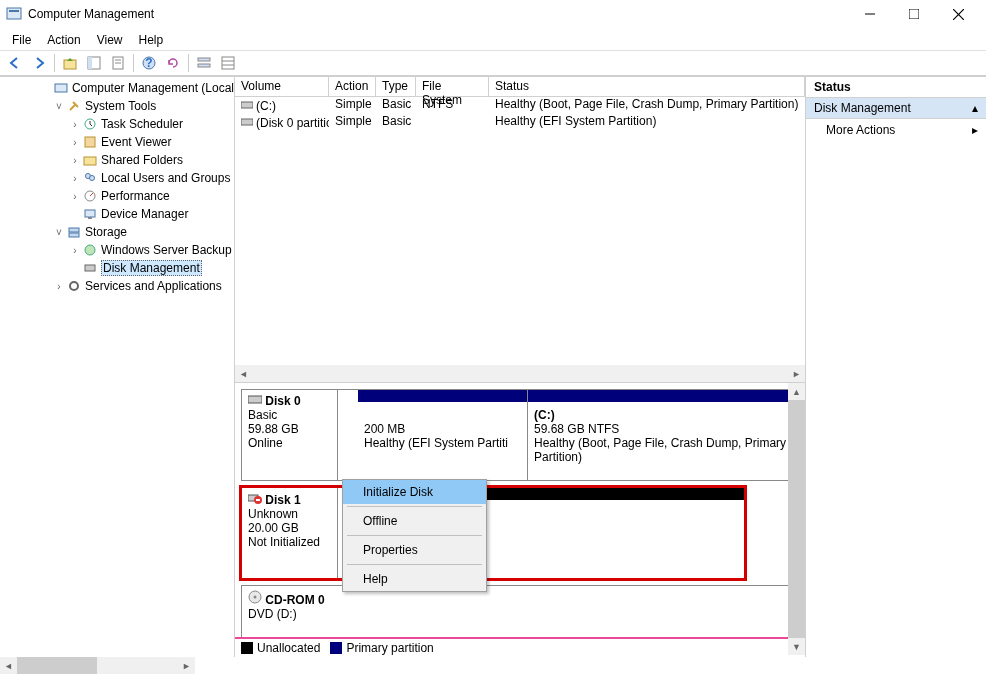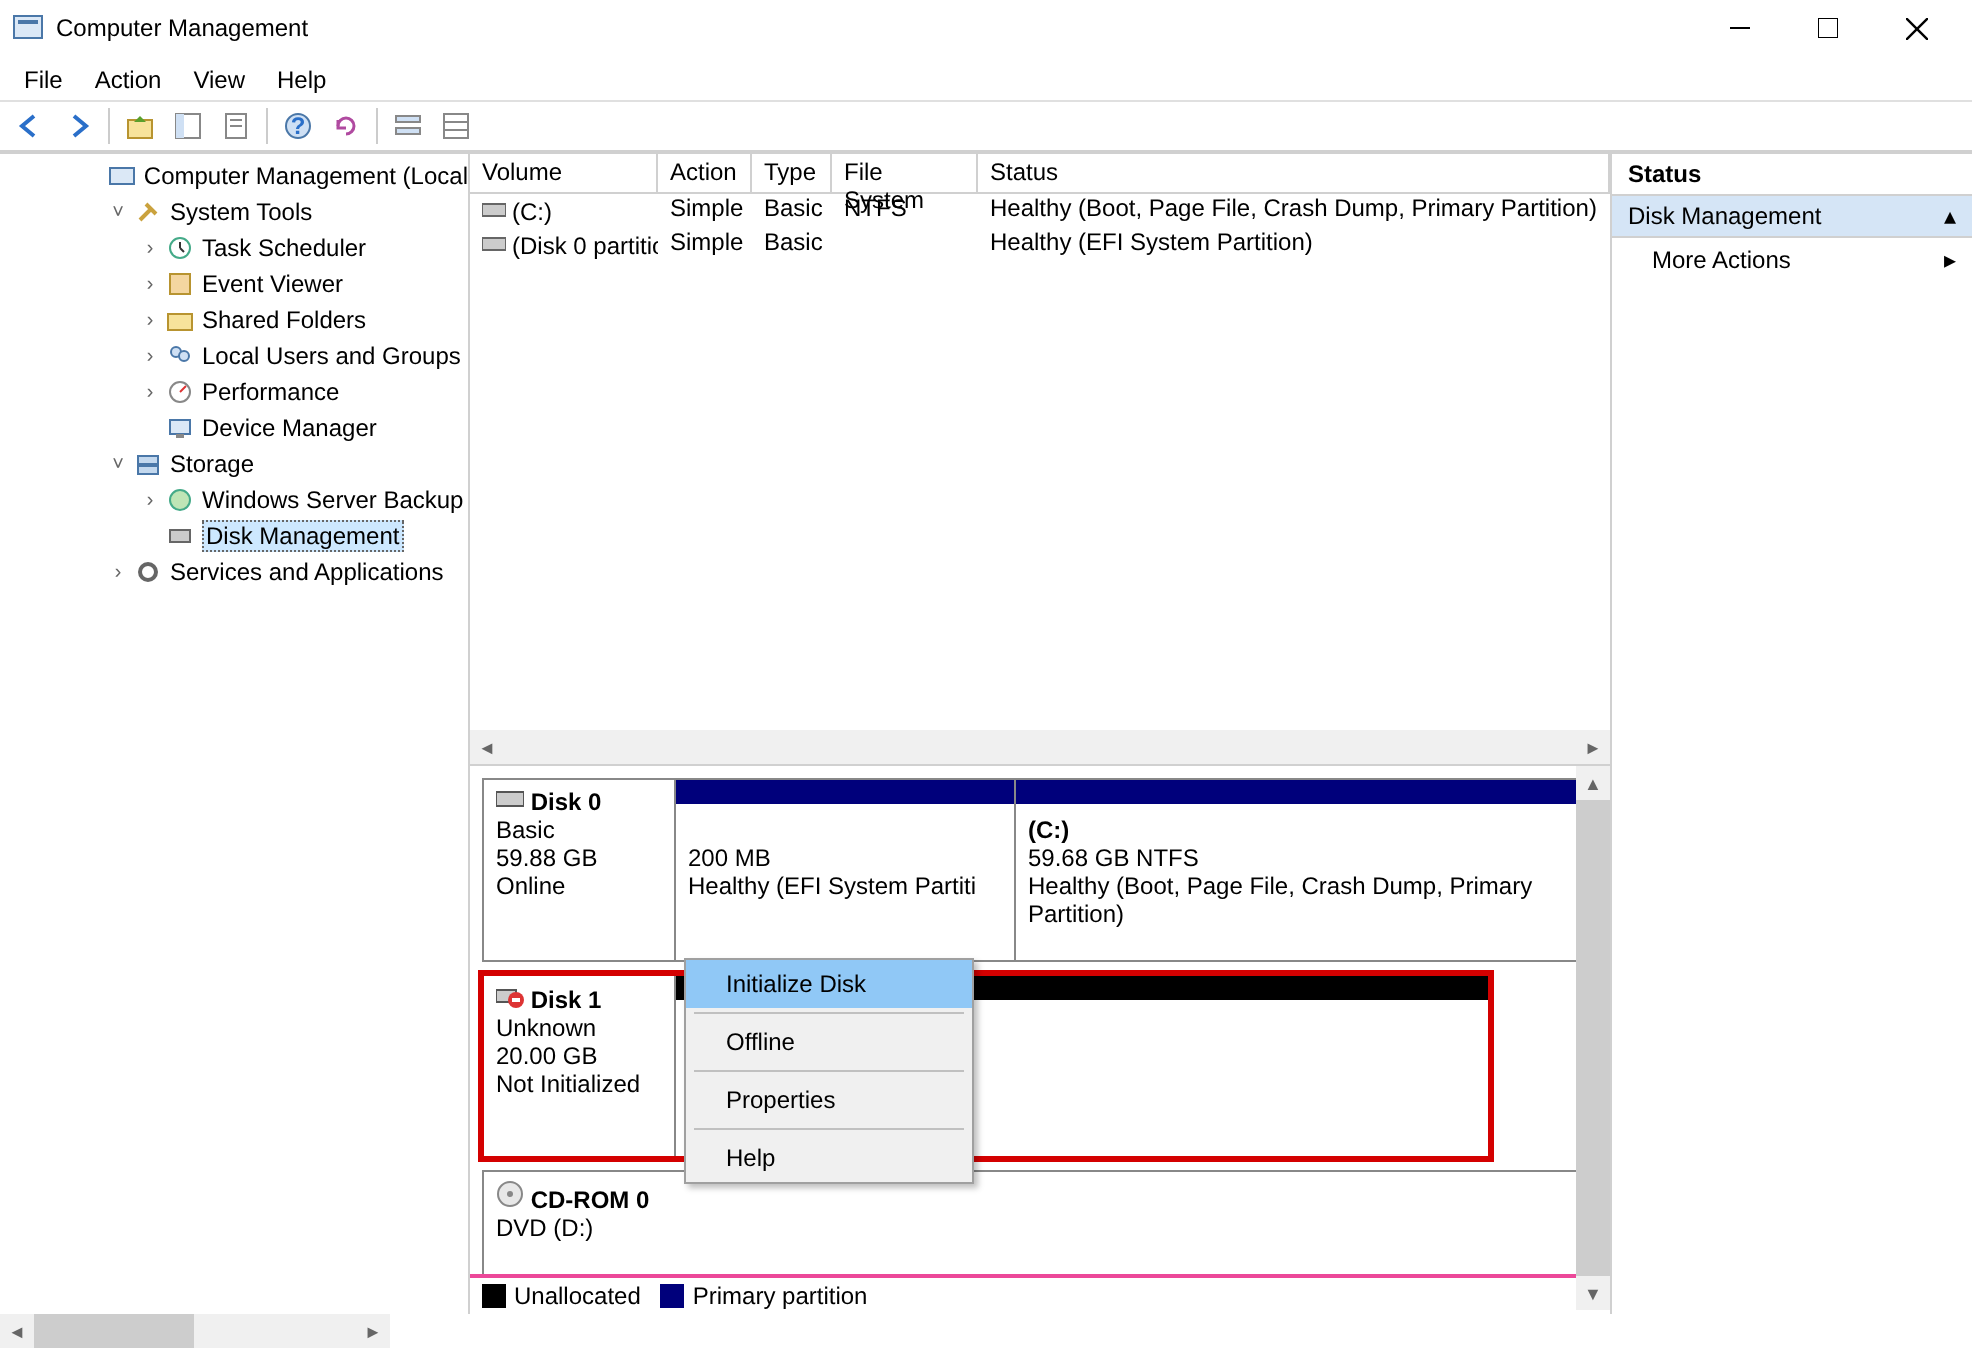--- a/index.html
+++ b/index.html
@@ -25,21 +25,21 @@
 .vol-head { display: flex; height: 20px; border-bottom: 1px solid #d0d0d0; }
 .vol-head div { border-right: 1px solid #d0d0d0; padding: 2px 6px; background: #fff; }
 .vol-row { display: flex; height: 17px; }
 .vol-row div { padding: 0 6px; white-space: nowrap; overflow: hidden; }
 .col-vol { width: 94px; } .col-layout { width: 47px; } .col-type { width: 40px; } .col-fs { width: 73px; } .col-status { flex: 1; }
 .vol-body { height: 268px; overflow: hidden; }
 .hscroll { height: 17px; display: flex; align-items: center; background: #f0f0f0; }
 .hscroll .arrow { width: 17px; height: 17px; background: #f0f0f0; display: flex; align-items: center; justify-content: center; color: #666; font-size: 9px; }
 .hscroll .track { flex: 1; height: 17px; background: #f0f0f0; }
 .disk-view { flex: 1; overflow: hidden; position: relative; }
-.disk-row { display: flex; margin: 6px 6px 0 6px; border: 1px solid #888; background: #fff; }
+.disk-row { display: flex; margin: 6px 6px 0 6px; border: 1px solid #888; background: #fff; gap: 20px; }
 .disk-info { width: 96px; padding: 4px 6px; border-right: 1px solid #888; }
 .disk-parts { flex: 1; display: flex; }
 .part { border-left: 0; border-right: 1px solid #888; padding: 4px 6px; position: relative; overflow: hidden; }
 .part:last-child { border-right: none; }
 .part .bar { position: absolute; top: 0; left: 0; right: 0; height: 12px; }
 .bar.navy { background: #00007b; }
 .bar.black { background: #000; }
 .part-content { margin-top: 14px; font-size: 12px; }
 .disk-row.highlight { outline: 3px solid #d40000; outline-offset: -1px; }
 .vscroll-stub { position: absolute; right: 0; top: 0; width: 17px; background: #f0f0f0; display: flex; flex-direction: column; }

